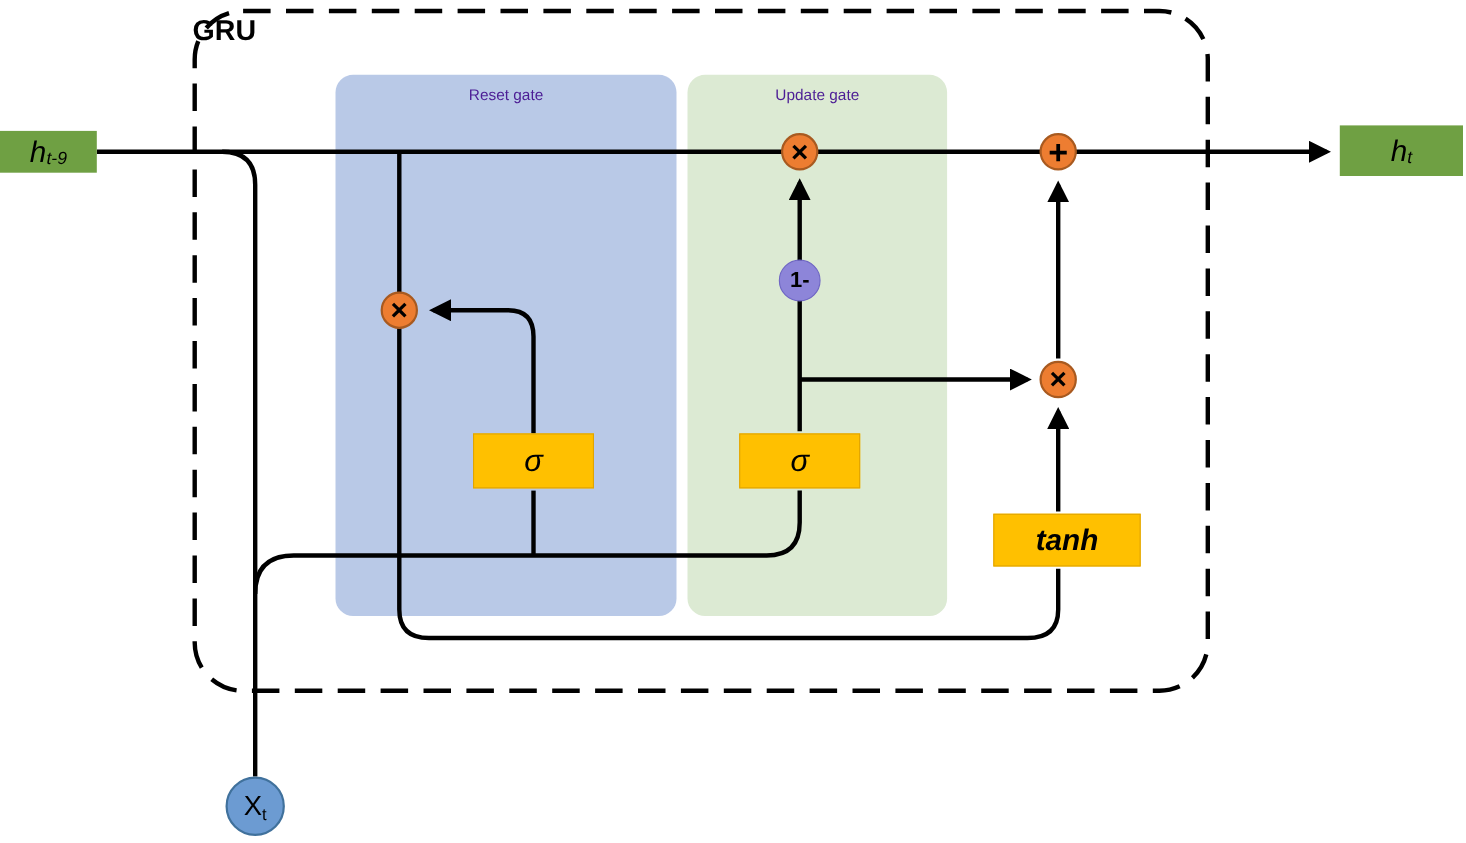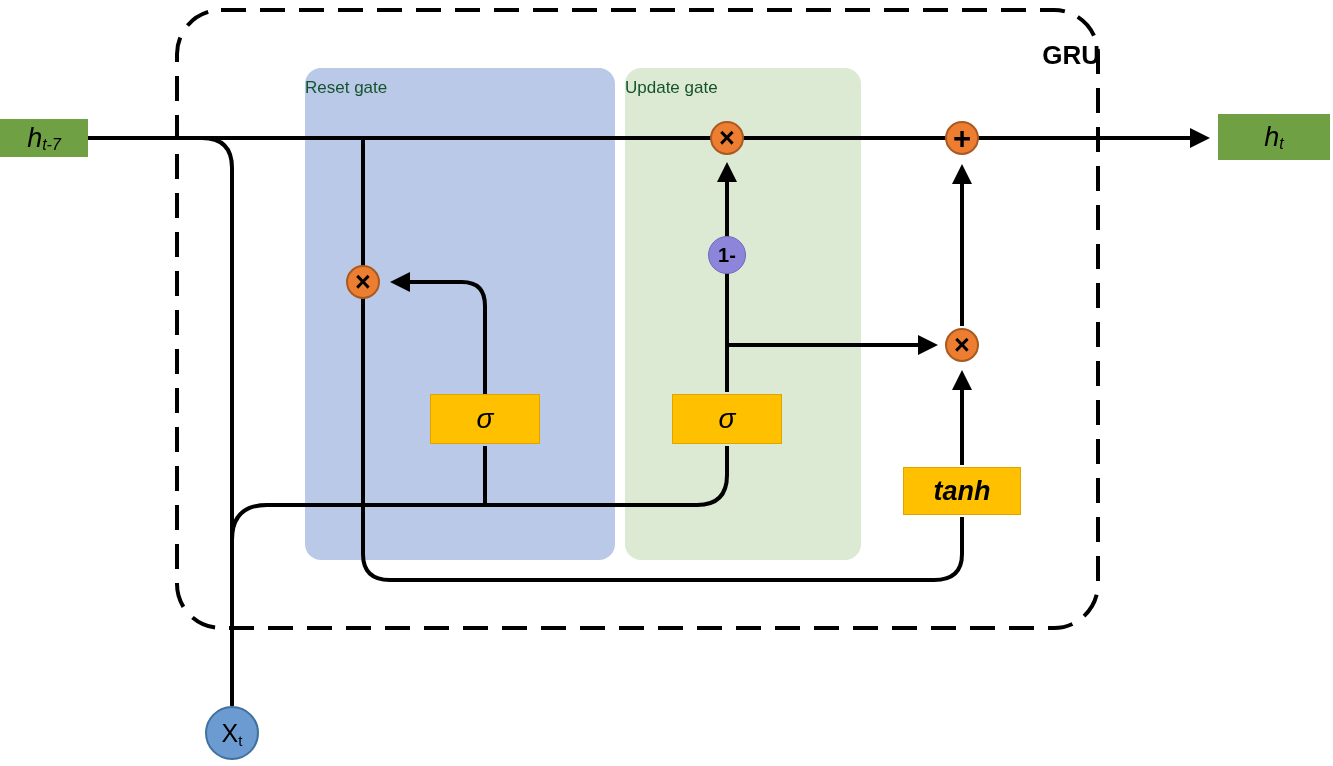--- a/index.html
+++ b/index.html
@@ -8,22 +8,22 @@
     font-family:"Liberation Sans", sans-serif;color:#000;
     overflow:hidden;
   }
   .abs{position:absolute;}
 
   
   .region{position:absolute;top:68px;height:492px;border-radius:16px;z-index:0;}
   #region-reset{left:305px;width:310px;background:#b9c9e7;}
   #region-update{left:625px;width:212px;background:#dcead3;padding-left:24px;}
   .region-label{
-    position:absolute;top:10px;left:0;width:100%;
-    font-size:17px;color:#14532d;
+    position:absolute;top:10px;left:0;width:100%;text-align:center;
+    font-size:14px;color:#4c1d95;
   }
 
   
   #wires{position:absolute;left:0;top:0;z-index:1;}
 
   
   .node{
     position:absolute;display:flex;align-items:center;justify-content:center;
     z-index:2;color:#000;box-sizing:border-box;
   }
@@ -42,22 +42,22 @@
     width:38px;height:38px;font-size:20px;font-weight:600;
   }
   #node-xt{
     background:#6c9bd2;border:2px solid #40719c;
     width:54px;height:54px;
   }
   #node-xt .main{font-size:25px;}
   #node-xt .sub{font-size:15px;transform:translateY(7px);}
 
   #title-gru{
-    left:175px;top:12px;width:925px;text-align:right;
-    font-size:26px;font-weight:bold;z-index:2;margin-top:28px;
+    left:175px;top:12px;width:925px;text-align:left;
+    font-size:26px;font-weight:bold;z-index:2;
   }
 </style>
 </head>
 <body>
 
 <div class="region" id="region-reset">
   <div class="region-label">Reset gate</div>
 </div>
 <div class="region" id="region-update">
   <div class="region-label">Update gate</div>
@@ -89,21 +89,21 @@
 
   <path d="M 962 465 V 374" fill="none" stroke="#000" stroke-width="4" marker-end="url(#arrow)"></path>
 
   <path d="M 962 326 V 168" fill="none" stroke="#000" stroke-width="4" marker-end="url(#arrow)"></path>
 </svg>
 
 <div class="abs" id="title-gru">GRU</div>
 
 <div class="node hbox" style="left:0;top:119px;width:88px;height:38px;">
   <span class="main">h</span>
-    <span class="sub">t-7</span>
+    <span class="sub">t-9</span>
 </div>
 <div class="node hbox" style="left:1218px;top:114px;width:112px;height:46px;">
   <span class="main">h</span>
     <span class="sub">t</span>
 </div>
 
 <div class="node circle op" style="left:710px;top:121px;">
   <span>×</span>
 </div>
 <div class="node circle op plus" style="left:945px;top:121px;">
@@ -119,20 +119,20 @@
 <div class="node circle" id="node-oneminus" style="left:708px;top:236px;">
   <span>1-</span>
 </div>
 
 <div class="node gatebox" style="left:430px;top:394px;width:110px;height:50px;font-size:28px;">
   <span>σ</span>
 </div>
 <div class="node gatebox" style="left:672px;top:394px;width:110px;height:50px;font-size:28px;">
   <span>σ</span>
 </div>
-<div class="node gatebox" style="left:903px;top:467px;width:118px;height:48px;font-size:27px;font-weight:600;">
+<div class="node gatebox" style="left:903px;top:467px;width:134px;height:48px;font-size:27px;font-weight:600;">
   <span>tanh</span>
 </div>
 
 <div class="node circle" id="node-xt" style="left:205px;top:706px;">
   <span class="main">X</span>
     <span class="sub">t</span>
 </div>
 
 </body></html>

